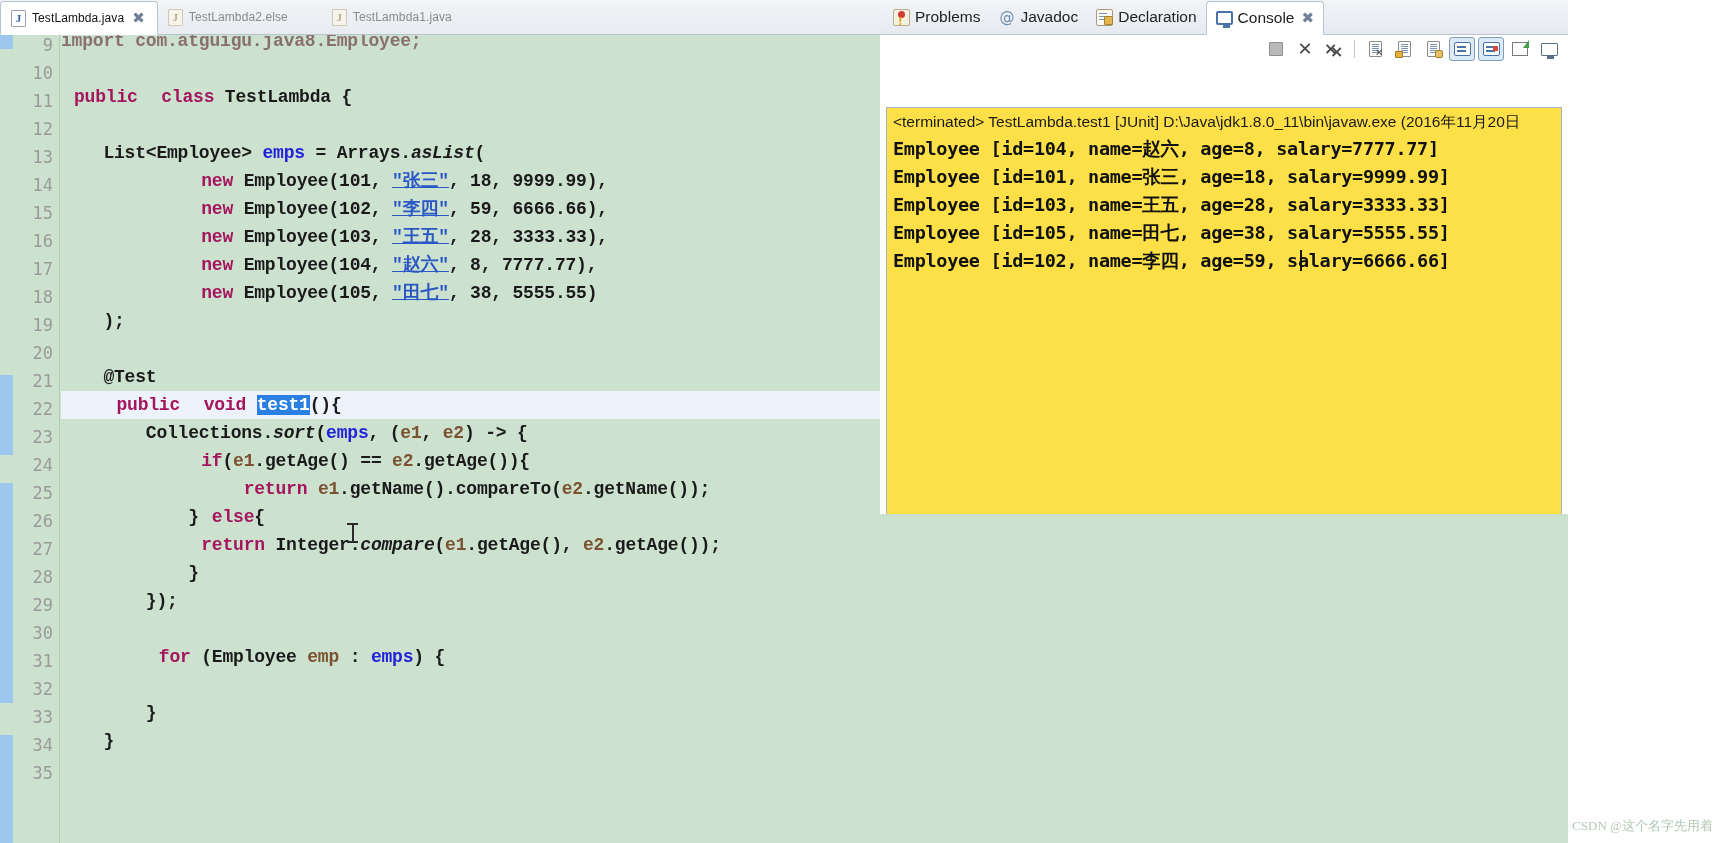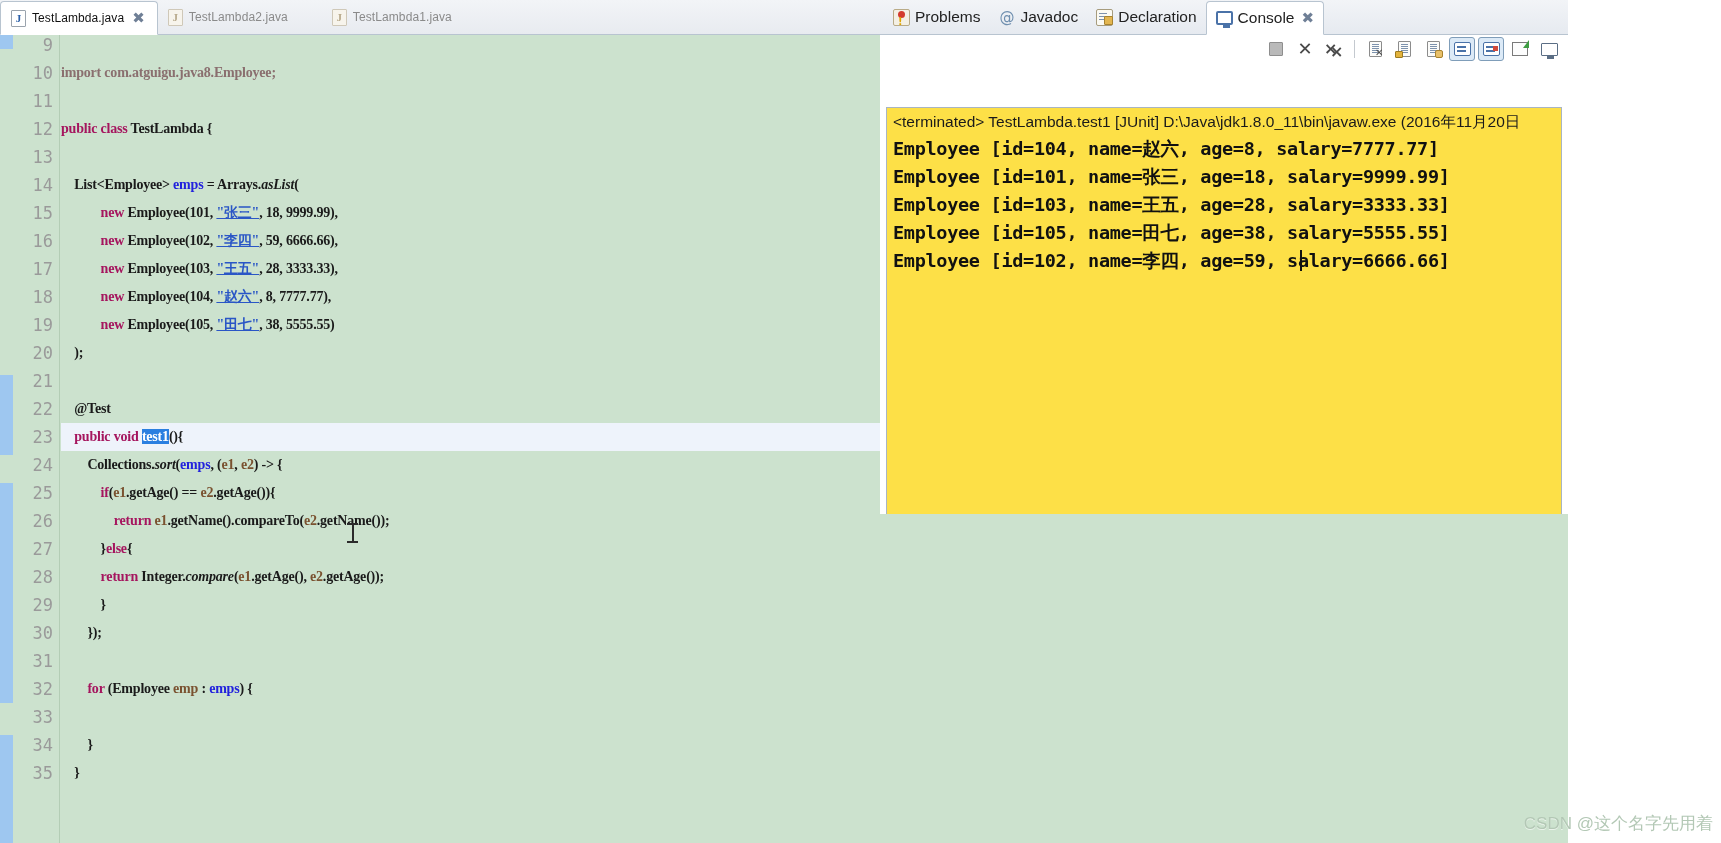--- a/index.html
+++ b/index.html
@@ -142,34 +142,33 @@
     right: 0; bottom: 0;
     background: #cce2ce;
     overflow: hidden;
   }
   .cline {
     position: absolute;
     left: 0;
     height: 28px;
     line-height: 28px;
     white-space: pre;
-    font-family: Liberation Serif, serif;
-    font-size: 14px;
+    font-family: Liberation Mono, monospace;
+    font-size: 18px;
     font-weight: bold;
     color: #1a1a1a;
     letter-spacing: -0.2px;
-    margin-top: 32px;
   }
   .cline.hl {
     background: #eef3fb;
     left: -61px;
     padding-left: 61px;
     width: 941px;
   }
-  .kw   { color: #a5155e; }
+  .kw   { color: #a5155e; padding-left: 13px; }
   .str  { color: #2a56c6; text-decoration: underline; }
   .fld  { color: #2222dd; }
   .mth  { color: #1a1a1a; font-style: italic; text-align: right; }
   .prm  { color: #7a5230; }
   .sel  { background: #2a7fe0; color: #ffffff; }
   .ibeam {
     position: absolute;
     width: 11px; height: 20px;
     pointer-events: none;
   }
@@ -432,43 +431,43 @@
   #right-strip {
     position: absolute;
     left: 1568px; top: 0;
     width: 153px; height: 843px;
     background: #ffffff;
   }
 
   #watermark {
     position: absolute;
     right: 8px; bottom: 8px;
-    font-size: 17px;
+    font-size: 13px;
     color: #b3c8b5;
-    font-family: Liberation Sans, sans-serif;
+    font-family: Liberation Serif, serif;
     white-space: nowrap;
     text-shadow: 0 1px 0 rgba(255,255,255,0.6);
   }
 </style>
 </head>
 <body>
 
 <div id="app">
 
   <div id="editor-pane">
 
     <div id="editor-tabbar">
       <div class="etab active">
         <span class="j-icon">J</span>
         <span class="tab-label">TestLambda.java</span>
         <span class="close-x">✖</span>
       </div>
       <div class="etab">
         <span class="j-icon">J</span>
-        <span class="tab-label">TestLambda2.java</span>
+        <span class="tab-label">TestLambda2.else</span>
       </div>
       <div class="etab" style="margin-left:22px">
         <span class="j-icon">J</span>
         <span class="tab-label">TestLambda1.java</span>
       </div>
     </div>
 
     <div id="editor-body">
 
       <div id="marker-strip">

